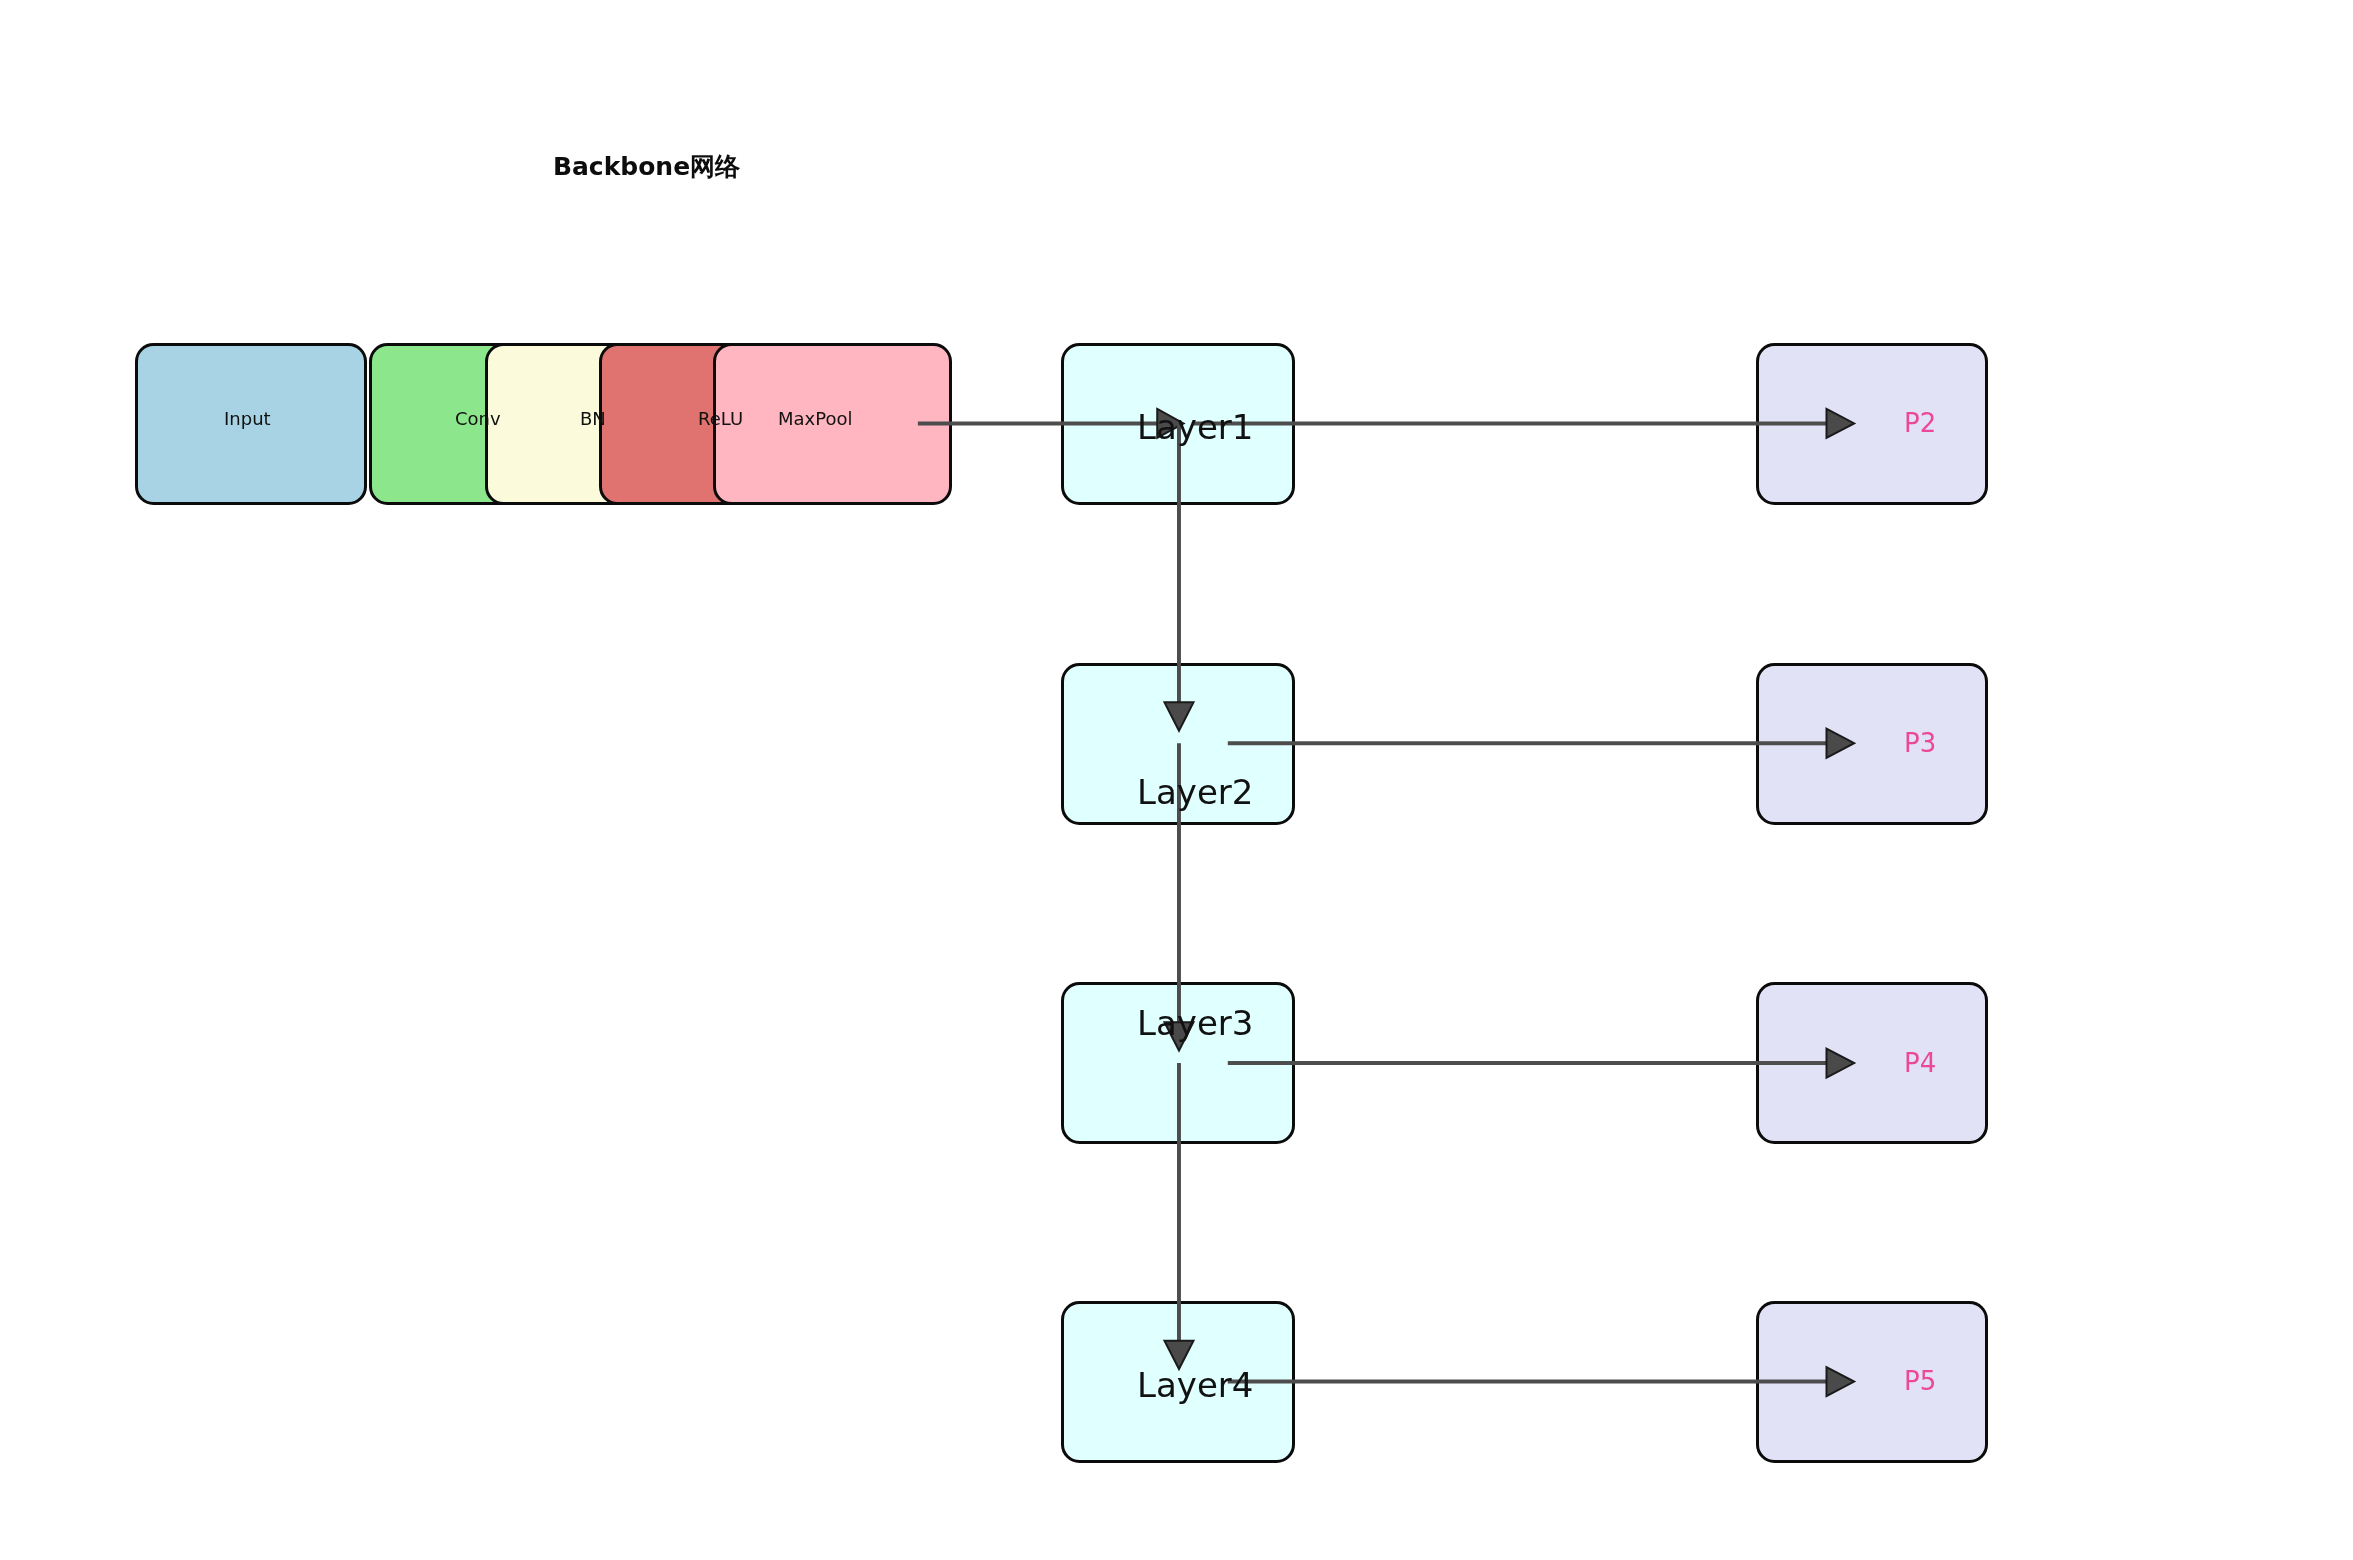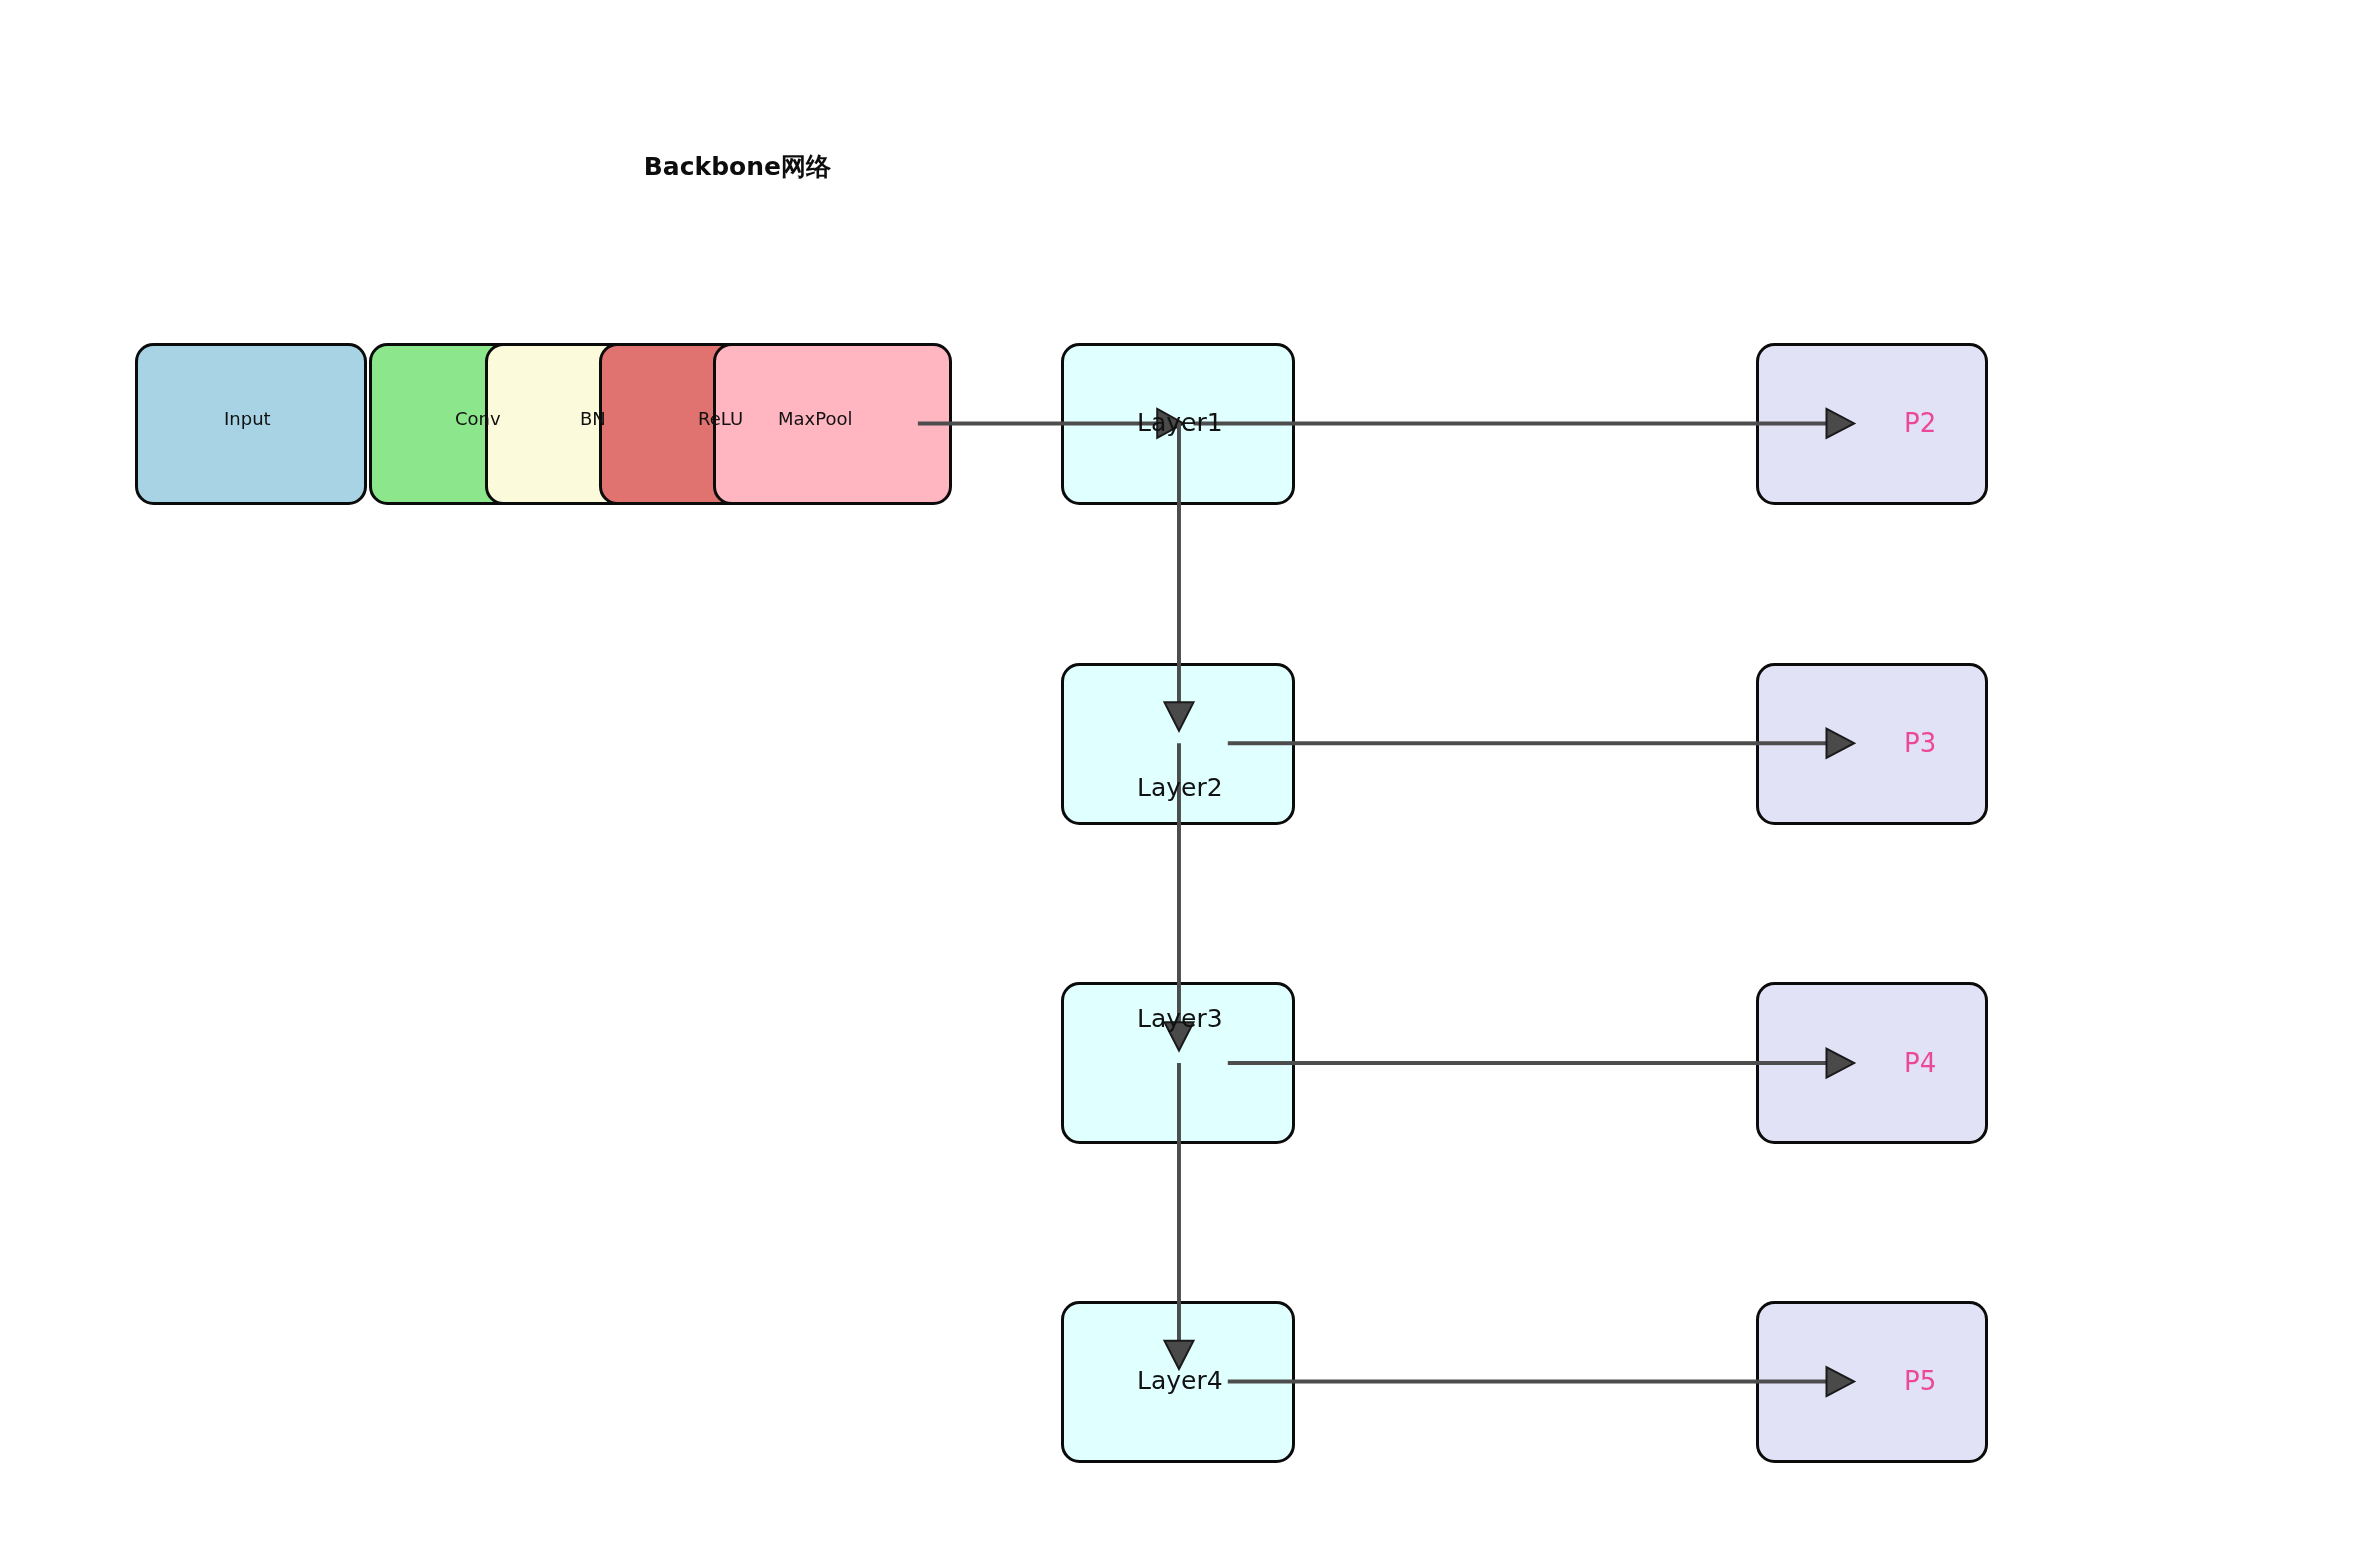--- a/index.html
+++ b/index.html
@@ -31,21 +31,21 @@
     color: #141414;
     letter-spacing: 0px;
     white-space: nowrap;
   }
   .section-label {
     position: absolute;
     font-size: 25px;
     font-weight: bold;
     color: #0d0d0d;
     white-space: nowrap;
-    text-align: right;
+    text-align: center;
   }
   #label-backbone {
     left: 462px;
     top: 150px;
     width: 369px;
   }
   #label-fpn {
     left: 1661px;
     top: 150px;
     width: 448px;
@@ -91,21 +91,21 @@
   #node-layer3 { left: 1061px; top: 982px; width: 234px; height: 162px; background: #e0ffff; }
   #node-layer4 { left: 1061px; top: 1301px; width: 234px; height: 162px; background: #e0ffff; }
 
   
   #node-p2 { left: 1756px; top: 343px;  width: 232px; height: 162px; background: #e2e2f6; }
   #node-p3 { left: 1756px; top: 663px; width: 232px; height: 162px; background: #e2e2f6; }
   #node-p4 { left: 1756px; top: 982px; width: 232px; height: 162px; background: #e2e2f6; }
   #node-p5 { left: 1756px; top: 1301px; width: 232px; height: 162px; background: #e2e2f6; }
 
   
-  .layer-text { position: absolute; z-index: 30; left: 1137px; font-size: 25px; color: #111111; line-height: 1; }
+  .layer-text { position: absolute; z-index: 30; left: 1137px; font-size: 34px; color: #111111; line-height: 1; }
   #text-layer1 { top: 410px; }
   #text-layer2 { top: 730px; margin-top: 45px; }
   #text-layer3 { top: 1006px; }
   #text-layer4 { top: 1368px; }
 
   .p-text { position: absolute; z-index: 30; left: 1904px; font-size: 26px; color: #ec4899; line-height: 1; }
   #text-p2 { top: 410px; }
   #text-p3 { top: 730px; }
   #text-p4 { top: 1050px; }
   #text-p5 { top: 1368px; }

